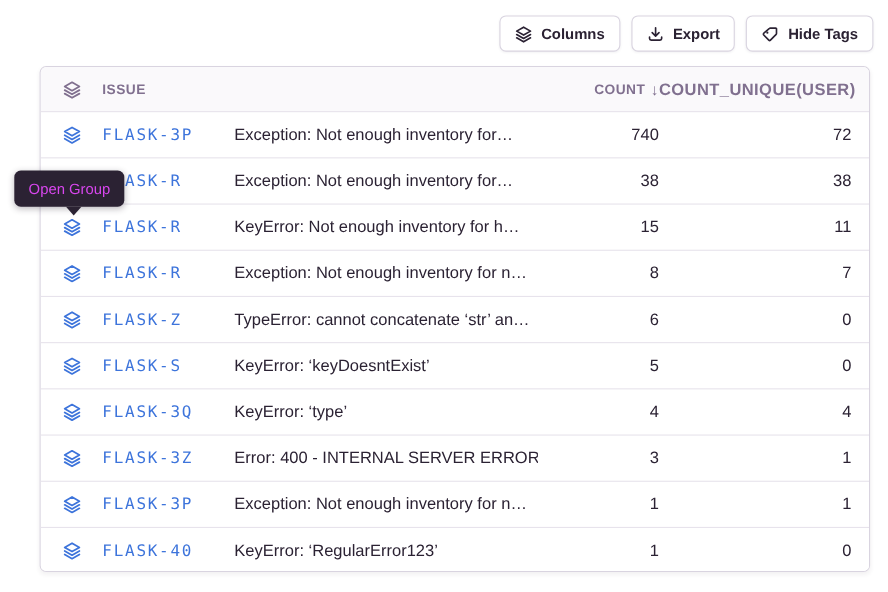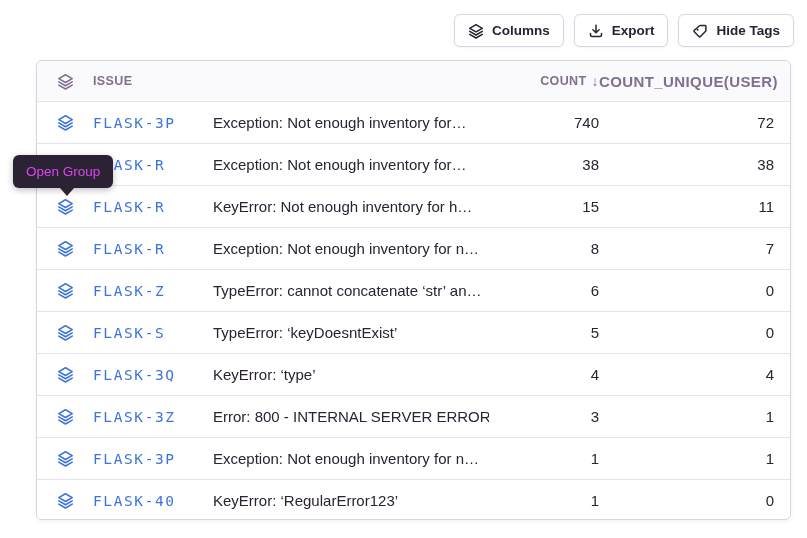--- a/index.html
+++ b/index.html
@@ -181,21 +181,21 @@
       <span class="cell num">0</span>
     </div>
 
     <div class="trow">
       <span class="cell icon-cell">
           <svg class="ic icon-blue">
             <use href="#i-stack"></use>
           </svg>
         </span>
       <a class="cell id-cell">FLASK-S</a>
-      <span class="cell desc-cell">TypeError: ‘keyDoesntExist’</span>
+      <span class="cell desc-cell">KeyError: ‘keyDoesntExist’</span>
       <span class="cell num">5</span>
       <span class="cell num">0</span>
     </div>
 
     <div class="trow">
       <span class="cell icon-cell">
           <svg class="ic icon-blue">
             <use href="#i-stack"></use>
           </svg>
         </span>
@@ -205,21 +205,21 @@
       <span class="cell num">4</span>
     </div>
 
     <div class="trow">
       <span class="cell icon-cell">
           <svg class="ic icon-blue">
             <use href="#i-stack"></use>
           </svg>
         </span>
       <a class="cell id-cell">FLASK-3Z</a>
-      <span class="cell desc-cell">Error: 800 - INTERNAL SERVER ERROR</span>
+      <span class="cell desc-cell">Error: 400 - INTERNAL SERVER ERROR</span>
       <span class="cell num">3</span>
       <span class="cell num">1</span>
     </div>
 
     <div class="trow">
       <span class="cell icon-cell">
           <svg class="ic icon-blue">
             <use href="#i-stack"></use>
           </svg>
         </span>

